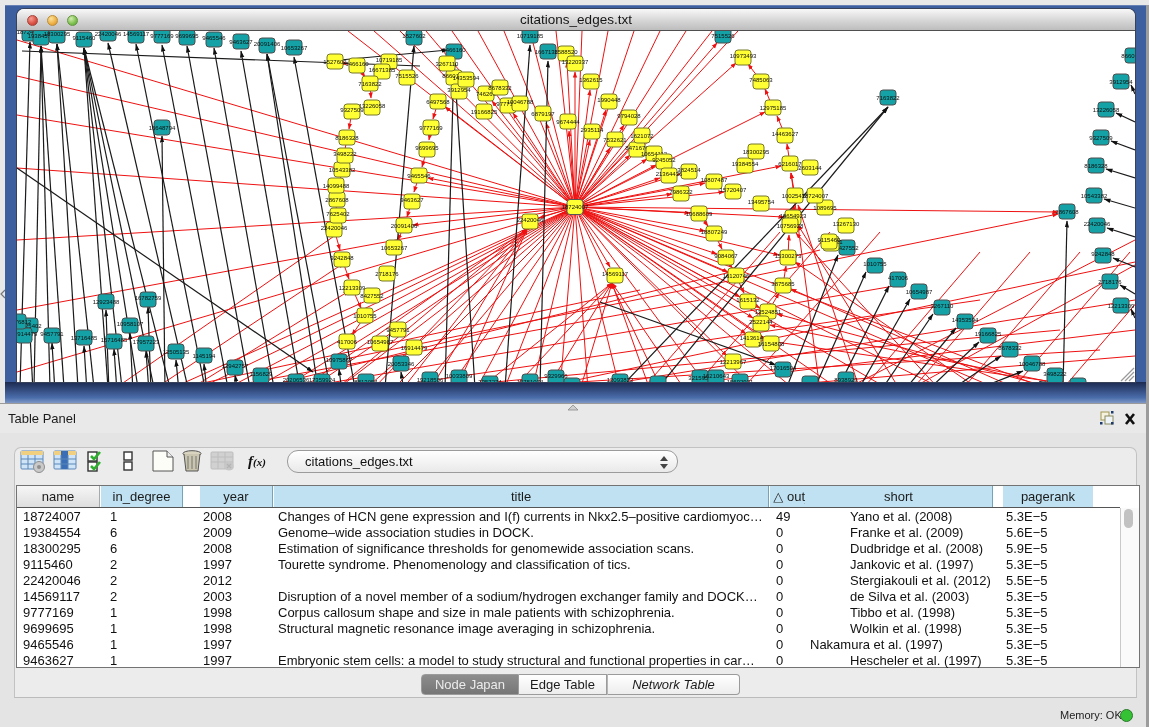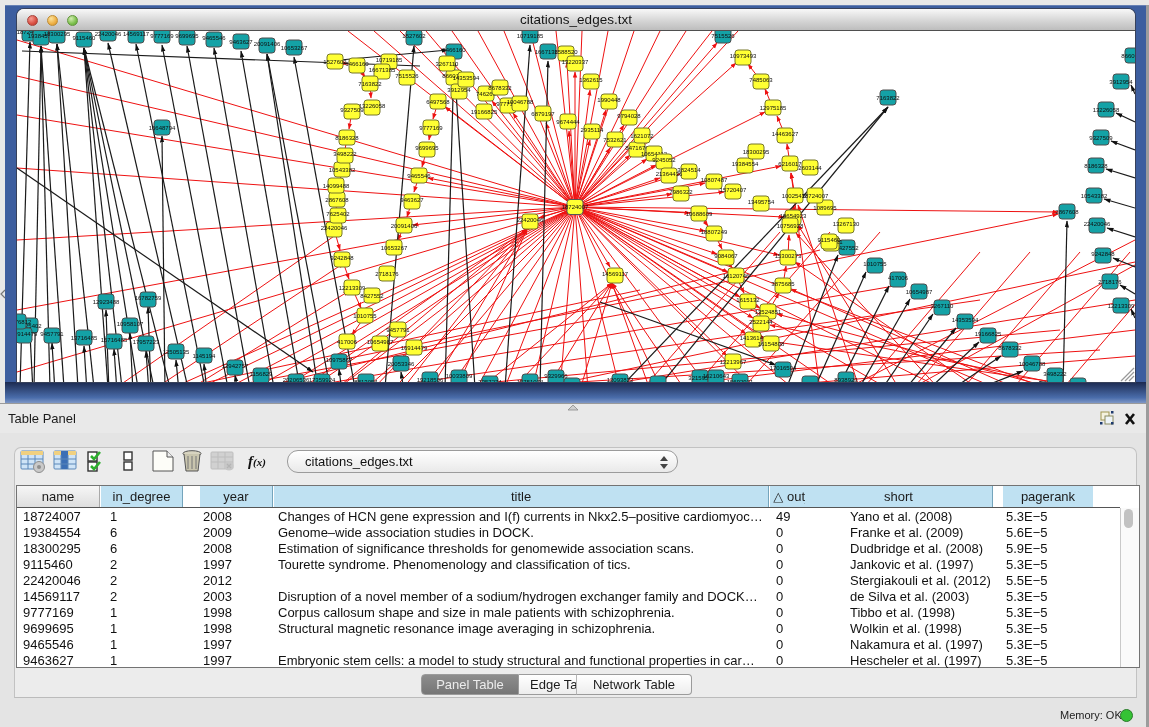--- a/index.html
+++ b/index.html
@@ -1099,32 +1099,32 @@
 <span style="left:278px;width:489px;overflow:hidden">Structural magnetic resonance image averaging in schizophrenia.</span>
       <span style="left:776px">0</span>
       <span style="left:850px">Wolkin et al. (1998)</span>
 <span style="left:1006px">5.3E−5</span>
     </div>
 <div class="trow" style="top:635.5px">
 <span style="left:23px">9465546</span>
       <span style="left:110px">1</span>
       <span style="left:203px">1997</span>
       <span style="left:776px">0</span>
-      <span style="left:850px">Nakamura et al. (1997)</span>
+      <span style="left:810px">Nakamura et al. (1997)</span>
 <span style="left:1006px">5.3E−5</span>
     </div>
 <div class="trow" style="top:651.5px">
 <span style="left:23px">9463627</span>
       <span style="left:110px">1</span>
       <span style="left:203px">1997</span>
 <span style="left:278px;width:489px;overflow:hidden">Embryonic stem cells: a model to study structural and functional properties in car…</span>
       <span style="left:776px">0</span>
       <span style="left:850px">Hescheler et al. (1997)</span>
 <span style="left:1006px">5.3E−5</span>
     </div>
   <div class="abs" id="sb"></div>
   <div class="abs" id="sbth"></div>
-  <div class="tab" style="left:421px;width:98px;background:linear-gradient(#8d8d8d,#767676);color:#ececec;border-radius:4px 0 0 4px;">Panel Table</div>
+  <div class="tab" style="left:421px;width:98px;background:linear-gradient(#8d8d8d,#767676);color:#ececec;border-radius:4px 0 0 4px;">Node Japan</div>
   <div class="tab" style="left:519px;width:88px;background:linear-gradient(#fff,#ededed);color:#1c1c1c;border-left:none;">Edge Table</div>
-  <div class="tab" style="left:576px;width:116px;background:linear-gradient(#fff,#ededed);color:#1c1c1c;border-left:1px solid #b5b5b5;border-radius:0 4px 4px 0;">Network Table</div>
+  <div class="tab" style="left:607px;width:133px;background:linear-gradient(#fff,#ededed);color:#1c1c1c;border-left:1px solid #b5b5b5;border-radius:0 4px 4px 0;font-style:italic;">Network Table</div>
   <div class="abs" id="mem">Memory: OK</div>
   <div class="abs" id="memdot"></div>
   <div class="abs" style="left:1146px;top:5px;width:3px;height:722px;background:#9c9c9c"></div>
 </div>
 </body></html>

